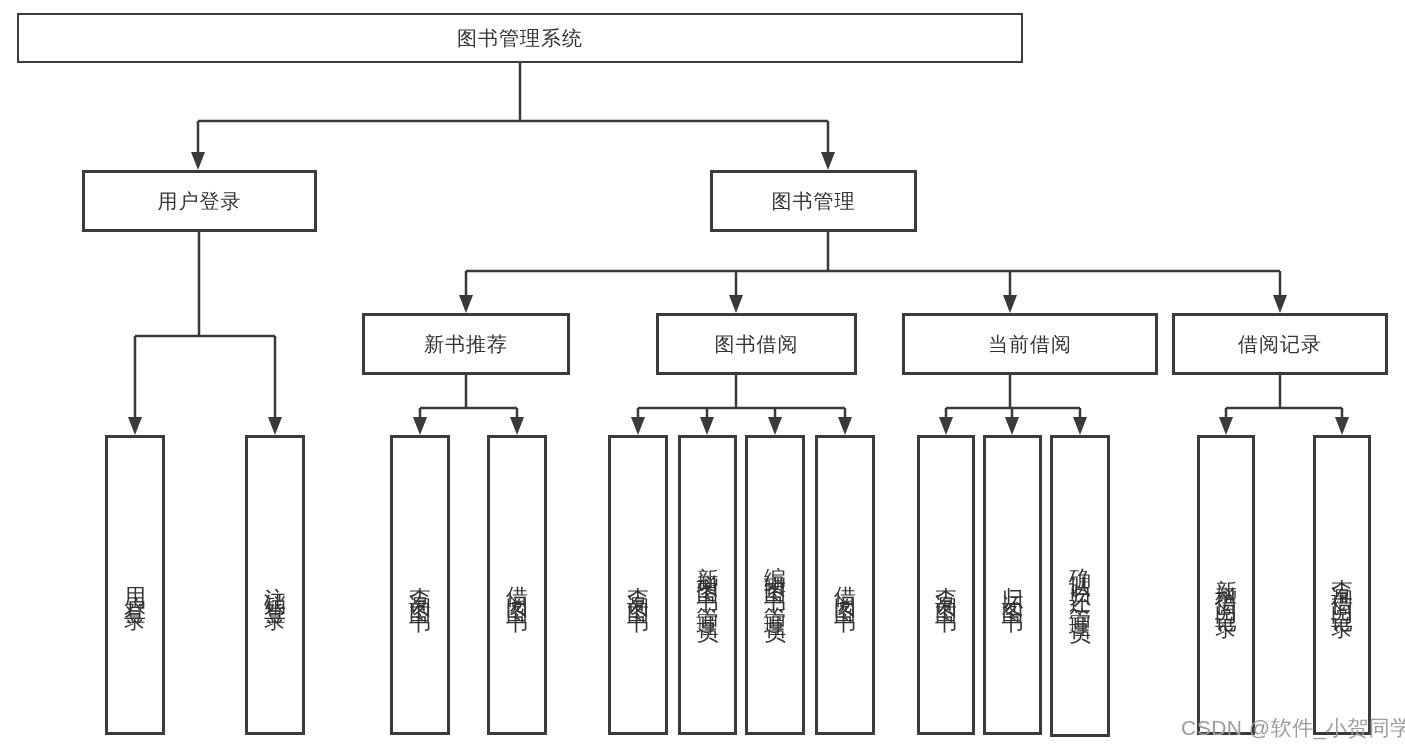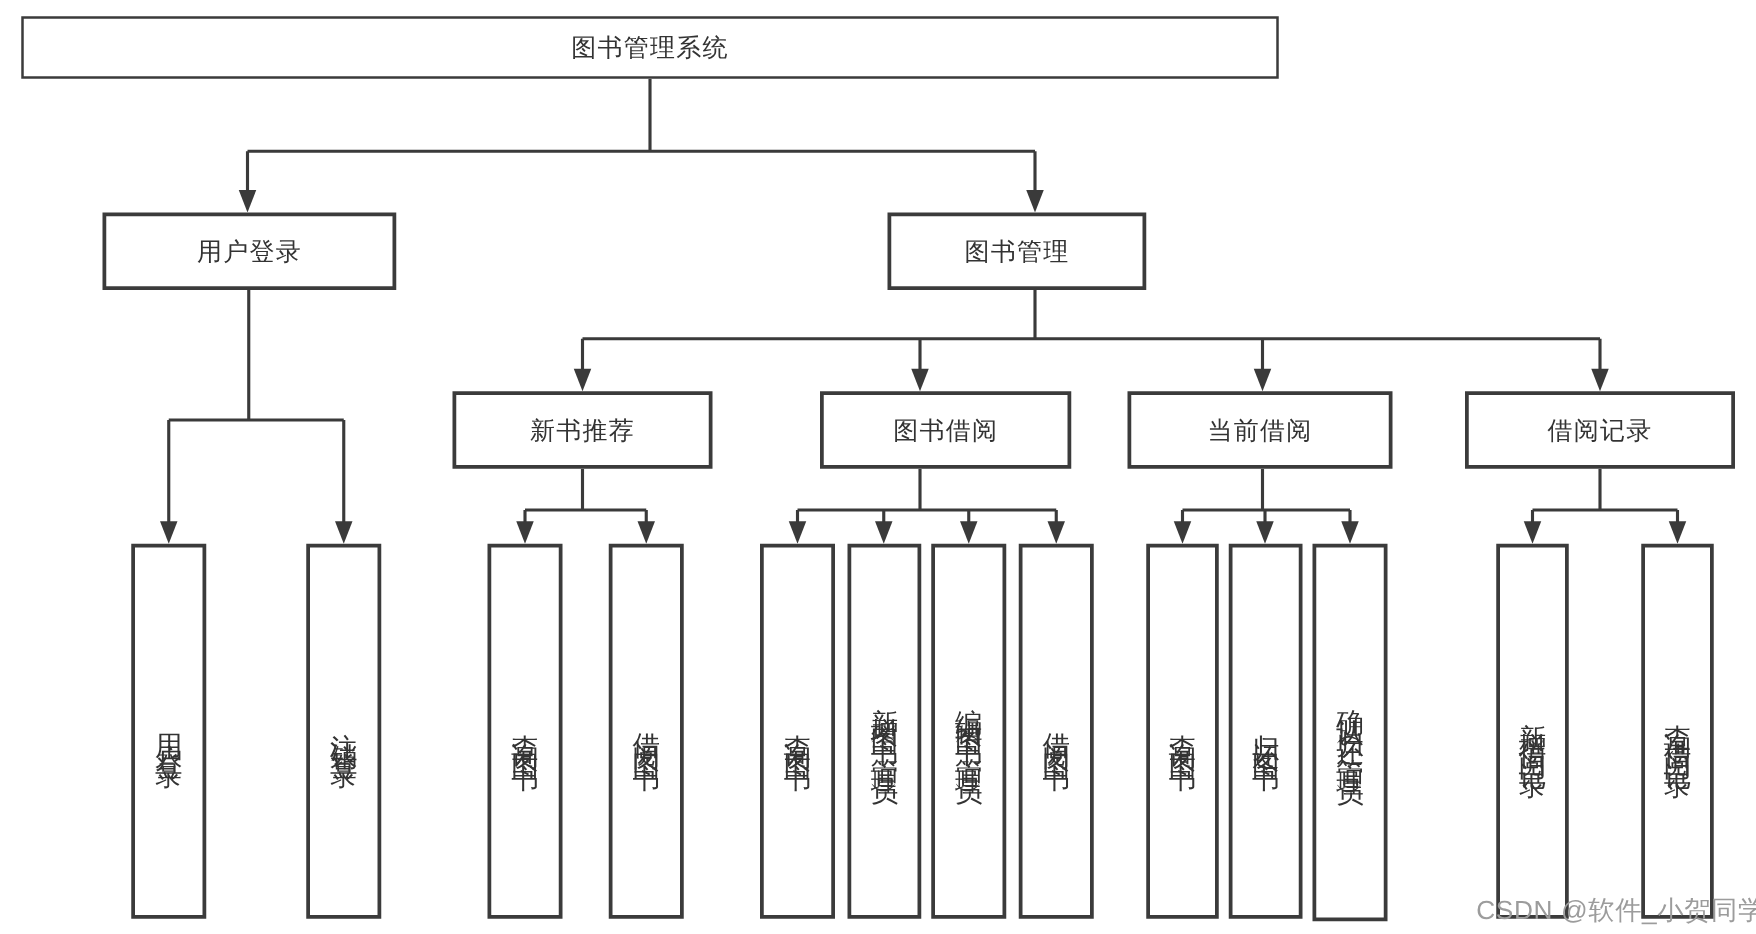--- a/index.html
+++ b/index.html
@@ -96,21 +96,21 @@
   <div class="node" style="left:710px; top:170px; width:207px; height:62px;">
     <span>图书管理</span>
   </div>
 
   <div class="node" style="left:362px; top:313px; width:208px; height:62px;">
     <span>新书推荐</span>
   </div>
   <div class="node" style="left:624px; top:313px; width:201px; height:62px;margin-left:32px;">
     <span>图书借阅</span>
   </div>
-  <div class="node" style="left:902px; top:313px; width:212px; height:62px;">
+  <div class="node" style="left:902px; top:313px; width:256px; height:62px;">
     <span>当前借阅</span>
   </div>
   <div class="node" style="left:1172px; top:313px; width:216px; height:62px;">
     <span>借阅记录</span>
   </div>
 
   <div class="node leaf" style="left:105px; top:435px; width:60px; height:300px;">
     <span>用户登录</span>
   </div>
   <div class="node leaf" style="left:245px; top:435px; width:60px; height:300px;">

